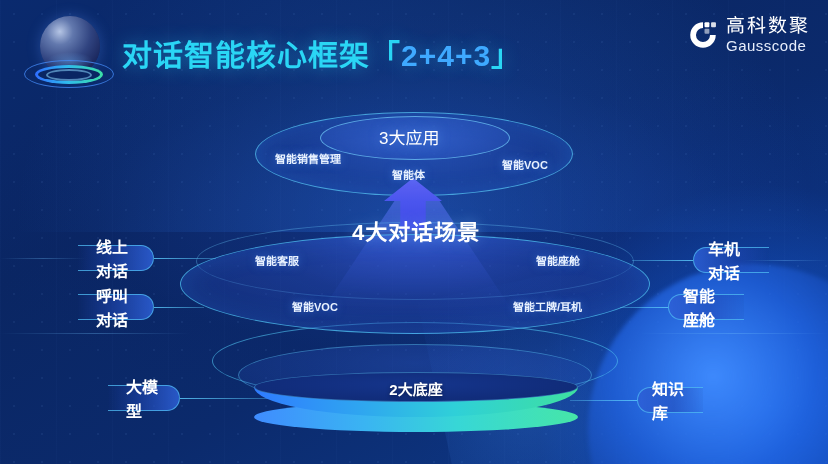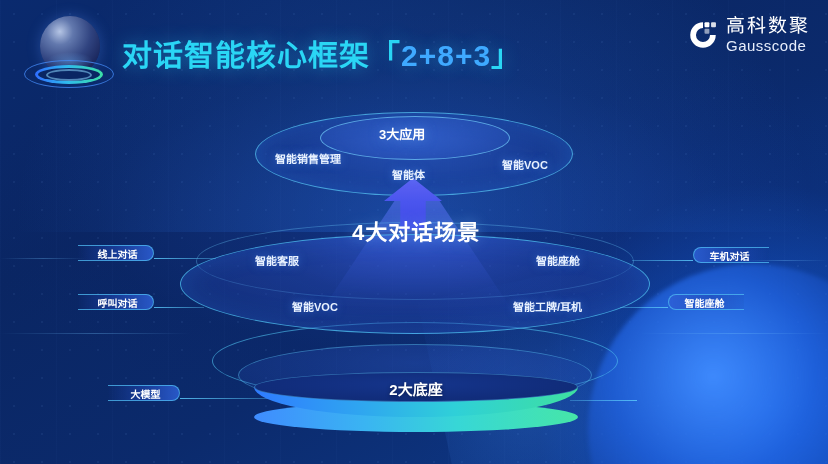--- a/index.html
+++ b/index.html
@@ -251,21 +251,21 @@
     font-size: 15px;
     font-weight: 700;
     color: #ffffff;
     z-index: 4;
     text-shadow: 0 1px 4px rgba(0,0,0,0.45);
   }
 
   
   .lbl { position: absolute; color: #ffffff; white-space: nowrap; }
   .lbl-big {
-    font-size: 13px; font-weight: 700;
+    font-size: 17px; font-weight: 400;
     text-shadow: 0 0 12px rgba(120,190,255,0.5);
   }
   .lbl-huge {
     font-size: 22px; font-weight: 700;
     letter-spacing: 1px;
     text-shadow: 0 0 14px rgba(120,190,255,0.45);
   }
   .lbl-sm {
     font-size: 11px; font-weight: 700;
     color: #e9f2ff;
@@ -278,25 +278,25 @@
   .t-agent    { left: 392px; top: 166px; }
   .t-scene    { left: 352px; top: 214px; }
   .t-kefu     { left: 255px; top: 252px; }
   .t-zuocang  { left: 536px; top: 252px; }
   .t-dcc      { left: 292px; top: 298px; }
   .t-gp       { left: 466px; top: 298px; margin-left: 47px; }
 
   
   .pill {
     position: absolute;
-    height: 16px;
+    height: 26px;
     display: flex;
     align-items: center;
     justify-content: center;
-    font-size: 10px;
+    font-size: 16px;
     font-weight: 700;
     color: #ffffff;
     box-sizing: border-box;
   }
   .pill-l {
     border-radius: 0 14px 14px 0;
     padding: 0 14px 0 18px;
     background: linear-gradient(90deg, rgba(22,48,125,0.05) 0%, rgba(33,72,180,0.55) 45%, rgba(46,96,215,0.85) 100%);
     border: 1px solid rgba(80,190,245,0.75);
     border-left: none;
@@ -349,21 +349,21 @@
   <div class="cornerglow"></div>
 
   <div class="logo-mark">
     <div class="sphere"></div>
     <div class="ring ring-outer"></div>
     <div class="ring ring-mid"></div>
     <div class="ring ring-core"></div>
   </div>
 
   <div class="page-title">
-    <span>对话智能核心框架「</span><span class="nums">2+8+3</span><span>」</span>
+    <span>对话智能核心框架「</span><span class="nums">2+4+3</span><span>」</span>
   </div>
 
   <div class="brand">
     <svg class="brand-icon" viewBox="0 0 32 32">
       <path d="M16 2.4A13.6 13.6 0 1 0 29.6 16h-6.1a7.5 7.5 0 1 1-7.5-7.5V2.4z" fill="#ffffff"></path>
       <rect x="17.6" y="2.4" width="5.2" height="5.2" rx="1" fill="#ffffff"></rect>
       <rect x="24.6" y="2.4" width="5.2" height="5.2" rx="1" fill="#ffffff" opacity="0.85"></rect>
       <rect x="17.6" y="9.4" width="5.2" height="5.2" rx="1" fill="#ffffff" opacity="0.55"></rect>
     </svg>
     <div class="brand-text">
@@ -416,15 +416,16 @@
     <div class="connector c-car"></div>
     <div class="connector c-offline"></div>
     <div class="connector c-kb"></div>
 
     <div class="pill pill-l p-online">线上对话</div>
     <div class="pill pill-l p-call">呼叫对话</div>
     <div class="pill pill-r p-car">车机对话</div>
 
     <div class="pill pill-l p-model">大模型</div>
     <div class="pill pill-r p-offline">智能座舱</div>
+    <div class="pill pill-r p-kb">知识库</div>
 
   </div>
 </div>
 
 </body></html>

